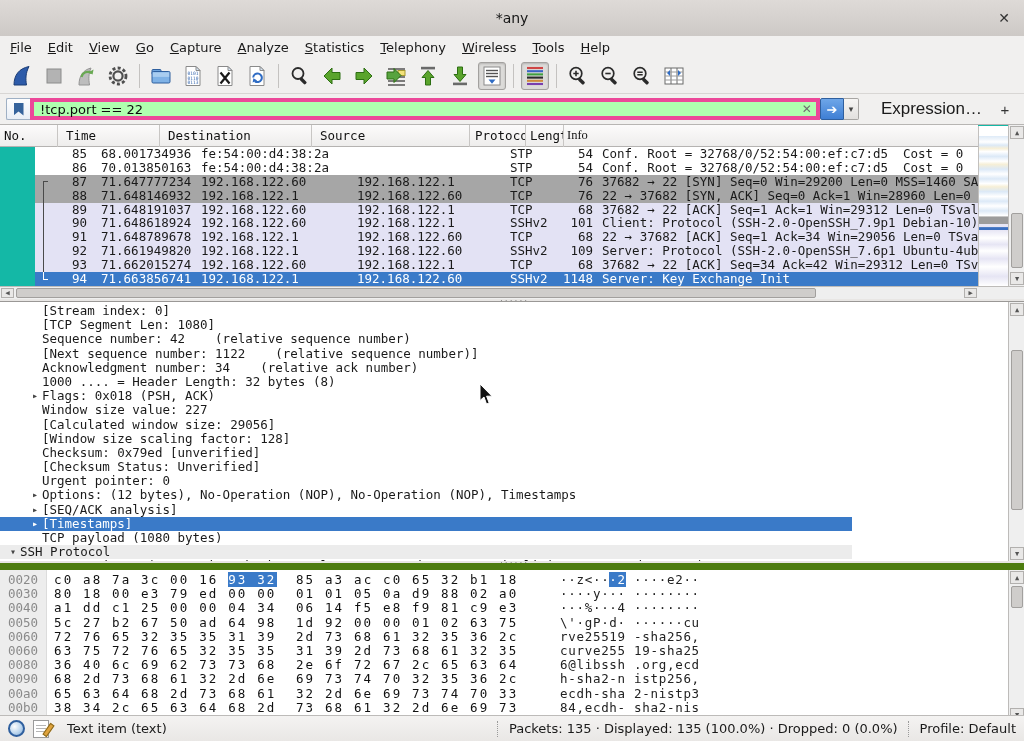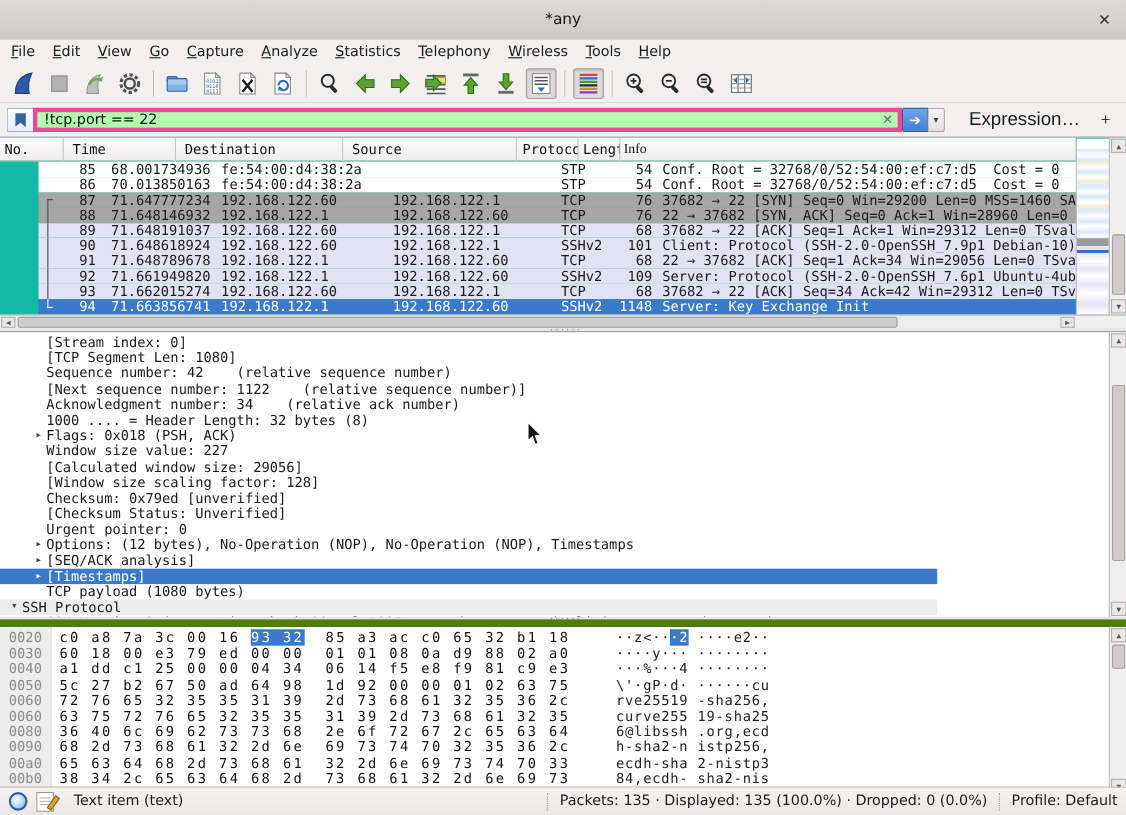--- a/index.html
+++ b/index.html
@@ -539,21 +539,21 @@
   </div>
 
   <div class="splitter" style="top:561px;">
       <span class="dots">······</span>
     </div>
 
   <div id="hexpane" class="mono">
     <div id="hexoffsetcol"></div>
     <div id="hexrows">
         <div class="hrow"><span class="hoff">0020</span><span class="hb">c0 a8 7a 3c 00 16 <span class="hsel">93 32</span>  85 a3 ac c0 65 32 b1 18</span><span class="ha">··z&lt;··<span class="hsel">·2</span> ····e2··</span></div>
-        <div class="hrow"><span class="hoff">0030</span><span class="hb">60 18 00 e3 79 ed 00 00  01 01 08 0a d9 88 02 a0</span><span class="ha">····y··· ········</span></div>
+        <div class="hrow"><span class="hoff">0030</span><span class="hb">80 18 00 e3 79 ed 00 00  01 01 05 0a d9 88 02 a0</span><span class="ha">····y··· ········</span></div>
         <div class="hrow"><span class="hoff">0040</span><span class="hb">a1 dd c1 25 00 00 04 34  06 14 f5 e8 f9 81 c9 e3</span><span class="ha">···%···4 ········</span></div>
         <div class="hrow"><span class="hoff">0050</span><span class="hb">5c 27 b2 67 50 ad 64 98  1d 92 00 00 01 02 63 75</span><span class="ha">\'·gP·d· ······cu</span></div>
         <div class="hrow"><span class="hoff">0060</span><span class="hb">72 76 65 32 35 35 31 39  2d 73 68 61 32 35 36 2c</span><span class="ha">rve25519 -sha256,</span></div>
         <div class="hrow"><span class="hoff">0060</span><span class="hb">63 75 72 76 65 32 35 35  31 39 2d 73 68 61 32 35</span><span class="ha">curve255 19-sha25</span></div>
         <div class="hrow"><span class="hoff">0080</span><span class="hb">36 40 6c 69 62 73 73 68  2e 6f 72 67 2c 65 63 64</span><span class="ha">6@libssh .org,ecd</span></div>
         <div class="hrow"><span class="hoff">0090</span><span class="hb">68 2d 73 68 61 32 2d 6e  69 73 74 70 32 35 36 2c</span><span class="ha">h-sha2-n istp256,</span></div>
         <div class="hrow"><span class="hoff">00a0</span><span class="hb">65 63 64 68 2d 73 68 61  32 2d 6e 69 73 74 70 33</span><span class="ha">ecdh-sha 2-nistp3</span></div>
         <div class="hrow"><span class="hoff">00b0</span><span class="hb">38 34 2c 65 63 64 68 2d  73 68 61 32 2d 6e 69 73</span><span class="ha">84,ecdh- sha2-nis</span></div>
       </div>
     <div class="sbv" style="left:1008px;top:0;height:152px;">

